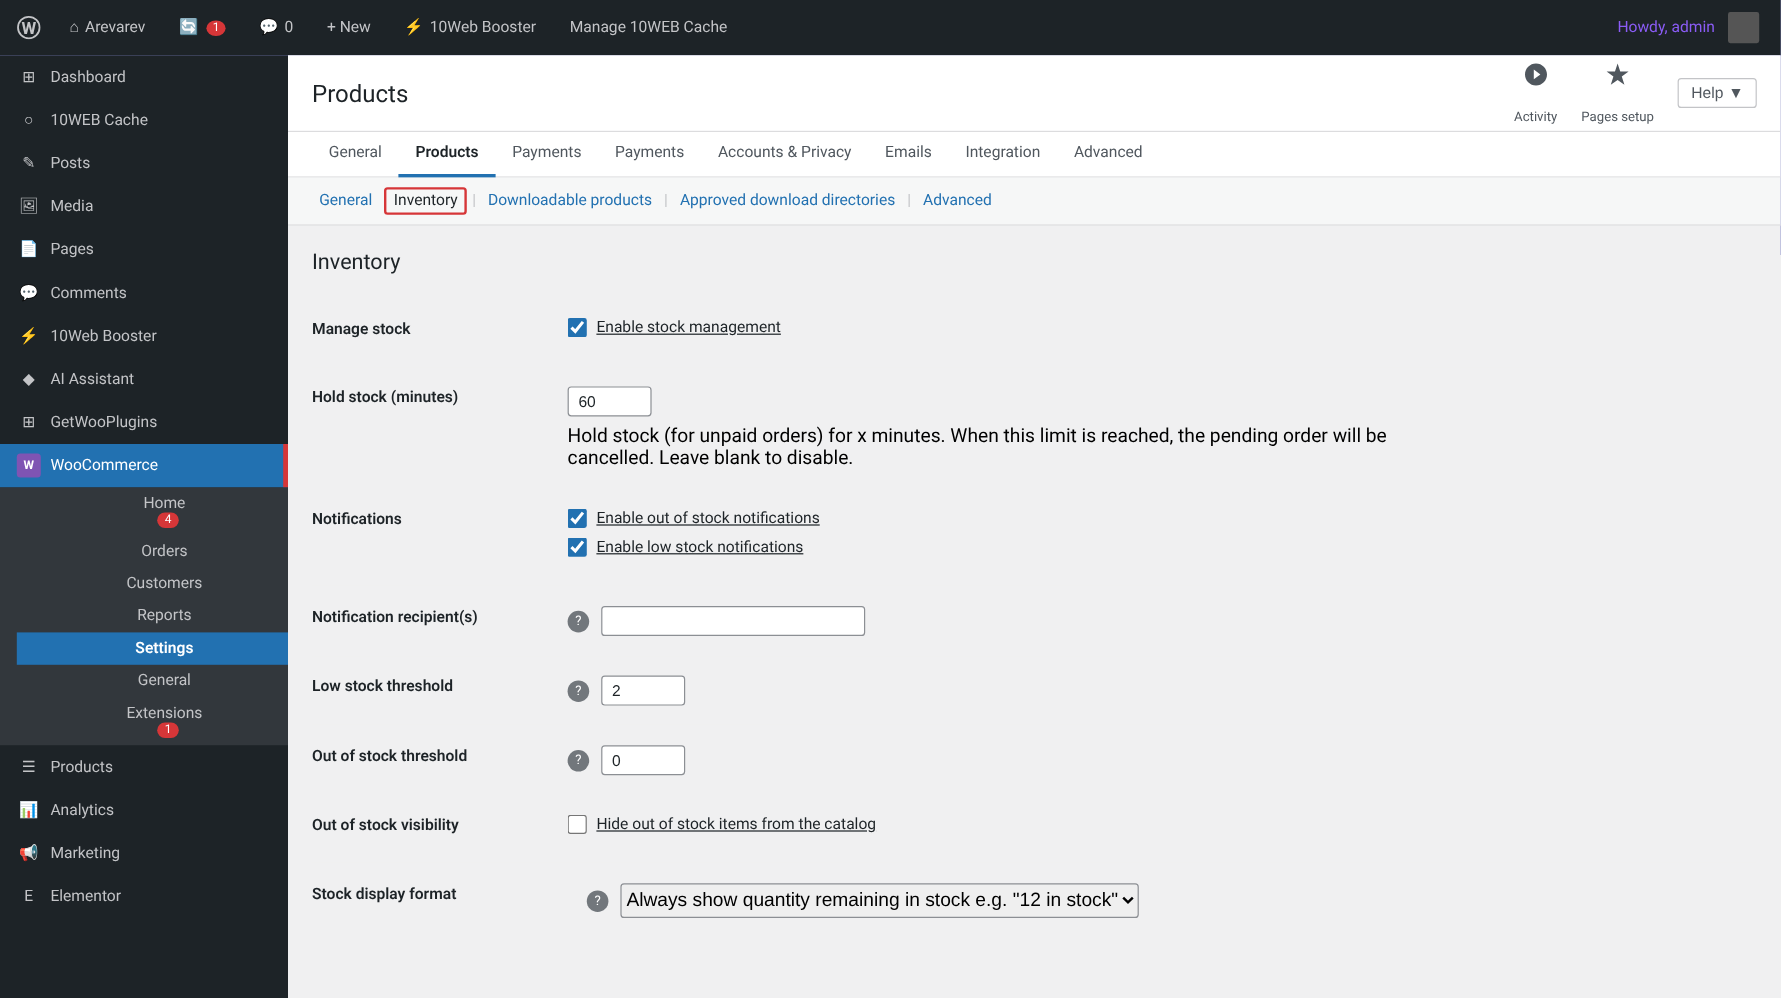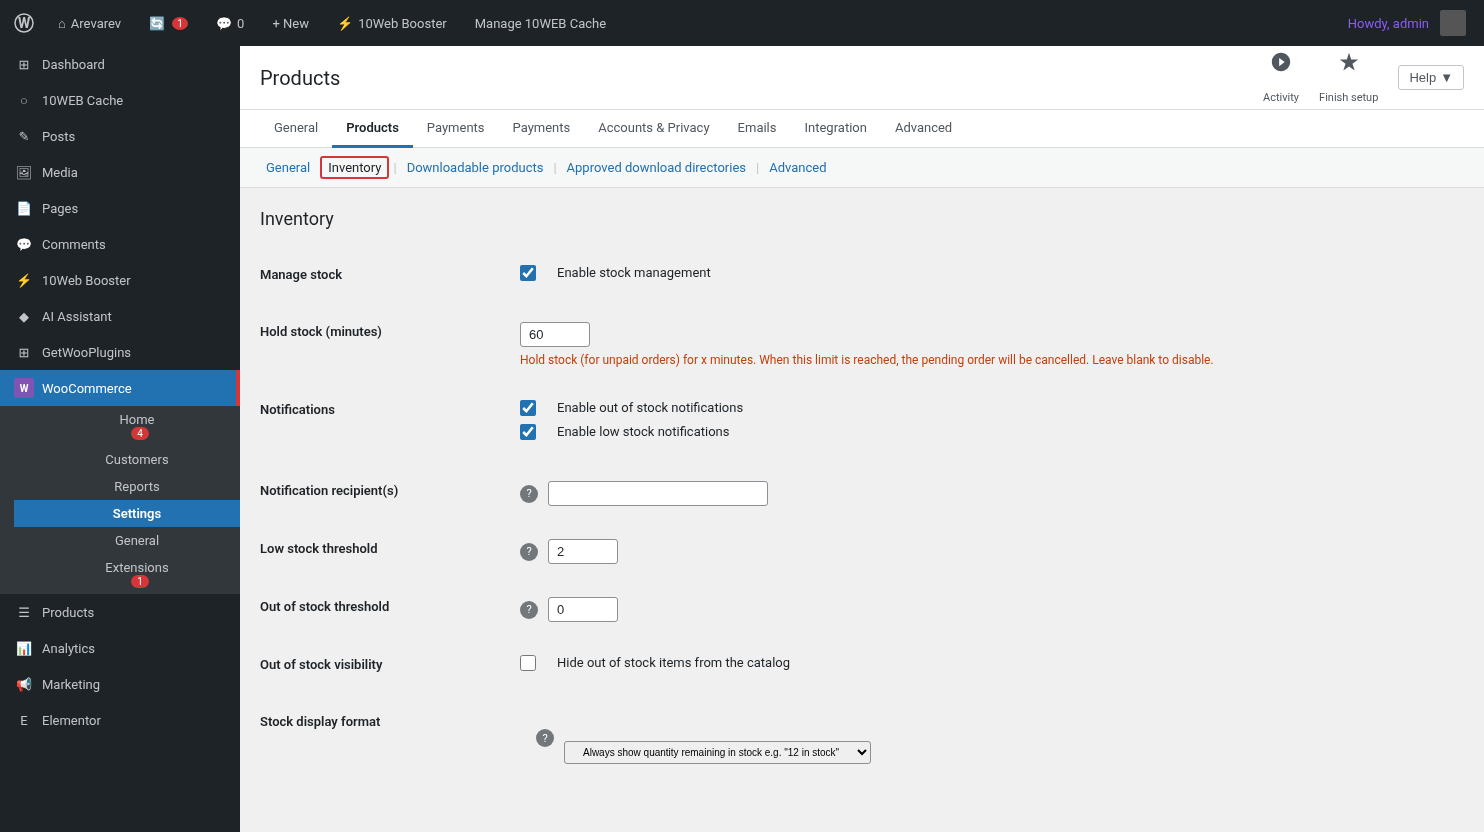--- a/index.html
+++ b/index.html
@@ -125,30 +125,30 @@
     
     .settings-content {
       padding: 20px 20px 20px 20px;
       flex: 1;
     }
     .section-title { font-size: 18px; color: #1d2327; margin-bottom: 20px; font-weight: 400; }
 
     
     .form-table { width: 100%; }
     .form-row { display: flex; padding: 16px 0; border-bottom: 1px solid #f0f0f1; align-items: flex-start; }
-    .form-label { width: 260px; flex-shrink: 0; color: #1d2327; font-weight: 600; font-size: 13px; padding-top: 2px; }
+    .form-label { width: 213px; flex-shrink: 0; color: #1d2327; font-weight: 600; font-size: 13px; padding-top: 2px; }
     .form-field { flex: 1; }
     .form-field input[type="text"],
     .form-field input[type="number"] {
       border: 1px solid #8c8f94; border-radius: 3px; padding: 4px 8px; font-size: 13px; color: #1d2327; background: #fff; outline: none;
     }
     .form-field input[type="number"] { width: 70px; }
     .form-field input[type="text"].wide { width: 220px; }
-    .form-field .description { color: #c2410c; font-size: 12px; margin-top: 6px; max-width: 700px; }
-    .form-field label { display: flex; align-items: flex-start; gap: 21px; color: #1d2327; font-size: 13px; margin-bottom: 8px; cursor: pointer; }
+    .form-field .description { color: #000000; font-size: 16px; margin-top: 6px; max-width: 700px; }
+    .form-field label { display: flex; align-items: flex-end; gap: 8px; color: #1d2327; font-size: 13px; margin-bottom: 8px; cursor: pointer; text-decoration: underline; }
     .form-field label input[type="checkbox"] { accent-color: #2271b1; width: 16px; height: 16px; }
     .help-icon { display: inline-flex; align-items: center; justify-content: center; width: 18px; height: 18px; border-radius: 50%; background: #72777c; color: #fff; font-size: 11px; cursor: pointer; margin-right: 4px; flex-shrink: 0; }
     .field-with-help { display: flex; align-items: center; gap: 6px; }
   </style>
 </head>
 <body>
 
 <div class="admin-bar">
   <div class="admin-bar-logo">
     <svg width="20" height="20" viewBox="0 0 20 20">
@@ -227,20 +227,23 @@
     <div class="sidebar-item woocommerce-parent" style="background:#2271b1; position:relative;">
       <div class="sidebar-icon" style="background:#7f54b3; border-radius:3px; color:#fff; font-size:10px; font-weight:bold; width:20px; height:20px; display:flex; align-items:center; justify-content:center;">W</div>
       <span>WooCommerce</span>
       <div style="position:absolute; right:0; top:0; bottom:0; width:4px; background:#d63638;"></div>
     </div>
 
     <div class="sidebar-sub">
       <div class="sidebar-sub-item">
         <span>Home</span>
         <span class="sidebar-badge">4</span>
+      </div>
+      <div class="sidebar-sub-item">
+        <span>Orders</span>
       </div>
       <div class="sidebar-sub-item">
         <span>Customers</span>
       </div>
       <div class="sidebar-sub-item">
         <span>Reports</span>
       </div>
       <div class="sidebar-sub-item active" style="background:#2271b1; color:#fff;">
         <span>Settings</span>
       </div>
@@ -278,21 +281,21 @@
         <div class="topbar-action-item">
           <svg width="22" height="22" viewBox="0 0 24 24">
               <path d="M12 2C6.48 2 2 6.48 2 12s4.48 10 10 10 10-4.48 10-10S17.52 2 12 2zm-2 14.5v-9l6 4.5-6 4.5z" fill="#50575e"></path>
             </svg>
           <span class="topbar-action-label">Activity</span>
         </div>
         <div class="topbar-action-item">
           <svg width="22" height="22" viewBox="0 0 24 24">
               <path d="M12 2l2.4 7.4H22l-6.2 4.5 2.4 7.4L12 17l-6.2 4.3 2.4-7.4L2 9.4h7.6z" fill="#50575e"></path>
             </svg>
-          <span class="topbar-action-label">Finish setup</span>
+          <span class="topbar-action-label">Pages setup</span>
         </div>
         <button class="help-btn">
           <span>Help</span>
           <span>▼</span>
         </button>
       </div>
     </div>
 
     <div class="tabs-nav">
       <div class="tab-item">General</div>
@@ -391,21 +394,21 @@
               <span>Hide out of stock items from the catalog</span>
             </label>
           </div>
         </div>
 
         <div class="form-row" style="border-bottom: none; gap: 16px;">
           <div class="form-label">Stock display format</div>
           <div class="form-field">
             <div class="field-with-help">
               <span class="help-icon">?</span>
-              <select style="border: 1px solid #8c8f94; border-radius: 3px; padding: 4px 14px; font-size: 10px; min-width: 300px; margin-top: 29px;">
+              <select style="border: 1px solid #8c8f94; border-radius: 3px; padding: 4px 0; font-size: 16px; min-width: 300px;">
                 <option>Always show quantity remaining in stock e.g. "12 in stock"</option>
               </select>
             </div>
           </div>
         </div>
       </div>
     </div>
   </div>
 </div>
 

